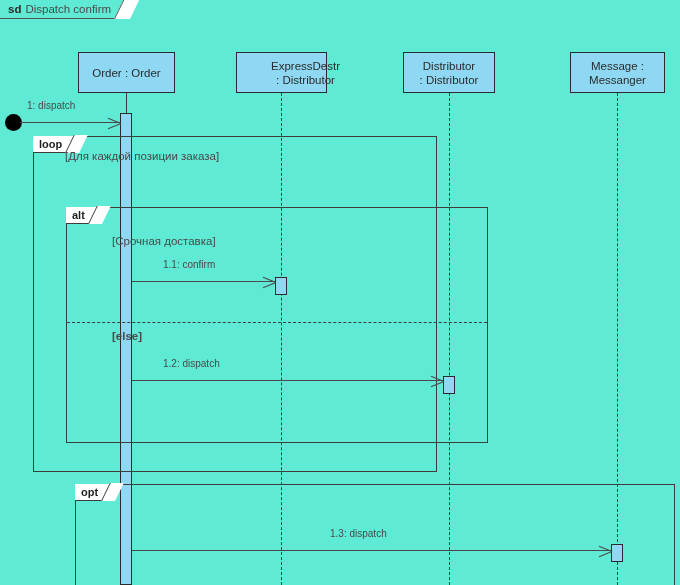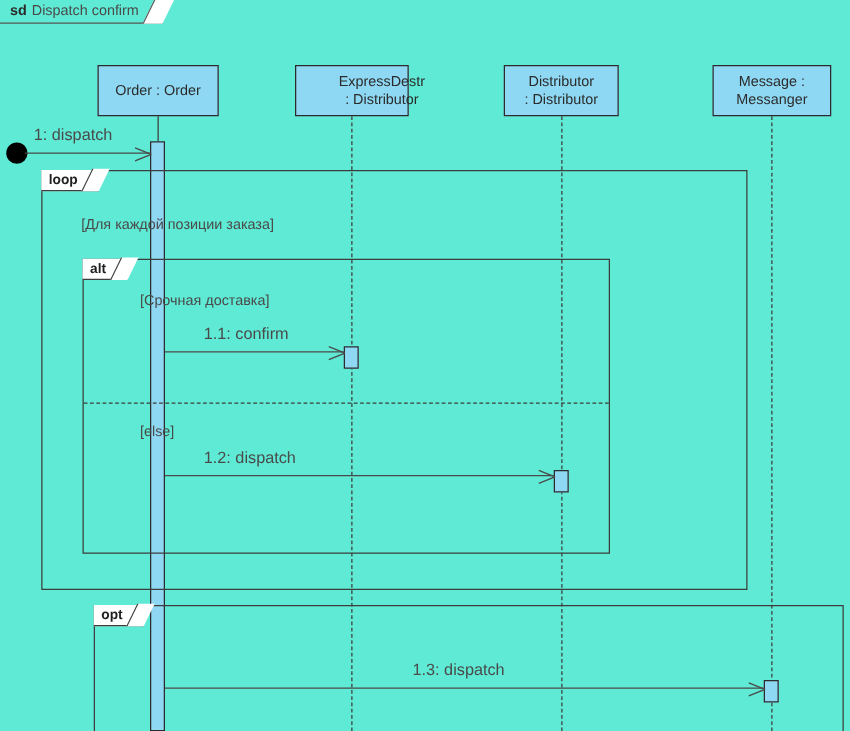--- a/index.html
+++ b/index.html
@@ -123,21 +123,21 @@
     left: auto;
   }
   .arrow-open::after {
     top: 6.5px;
     transform: rotate(22deg);
     right: 0;
     left: auto;
   }
   .msg-label {
     position: absolute;
-    font-size: 13px;
+    font-size: 10px;
     color: #4a4a4a;
     white-space: nowrap;
   }
 
   
   .fragment {
     position: absolute;
     border: 1.3px solid #3d3d3d;
     box-sizing: border-box;
     background: transparent;
@@ -221,31 +221,31 @@
   <div class="activation" style="left:120px; top:113px; width:12px; height:472px;"></div>
   <div class="activation" style="left:275px; top:277px; width:12px; height:18px;"></div>
   <div class="activation" style="left:443px; top:376px; width:12px; height:18px;"></div>
   <div class="activation" style="left:611px; top:544px; width:12px; height:18px;"></div>
 
   <div class="start-dot" style="left:5px; top:114px;"></div>
   <div class="msg-line" style="left:20px; top:122px; width:100px;"></div>
   <div class="arrow-open" style="left:108px; top:116px;"></div>
   <div class="msg-label" style="left:27px; top:100px;">1: dispatch</div>
 
-  <div class="fragment" style="left:33px; top:136px; width:565px; height:336px;">
+  <div class="fragment" style="left:33px; top:136px; width:404px; height:336px;">
     <div class="frag-tab">loop</div>
   </div>
-  <div class="guard" style="left:65px; top:150px;margin-top:24px;">[Для каждой позиции заказа]</div>
+  <div class="guard" style="left:65px; top:150px;">[Для каждой позиции заказа]</div>
 
   <div class="fragment" style="left:66px; top:207px; width:422px; height:236px;text-align:right;">
     <div class="frag-tab">alt</div>
     <div class="frag-divider" style="left:0px; top:114px; width:420px;"></div>
   </div>
   <div class="guard" style="left:112px; top:235px;text-align:center;">[Срочная доставка]</div>
-  <div class="guard" style="left:112px; top:340px;">[else]</div>
+  <div class="guard" style="left:112px; top:330px;font-weight:bold;">[else]</div>
 
   <div class="msg-line" style="left:132px; top:281px; width:143px;"></div>
   <div class="arrow-open" style="left:263px; top:275px;"></div>
   <div class="msg-label" style="left:163px; top:259px;">1.1: confirm</div>
 
   <div class="msg-line" style="left:132px; top:380px; width:311px;"></div>
   <div class="arrow-open" style="left:431px; top:374px;"></div>
   <div class="msg-label" style="left:163px; top:358px;">1.2: dispatch</div>
 
   <div class="fragment" style="left:75px; top:484px; width:600px; height:120px;">

